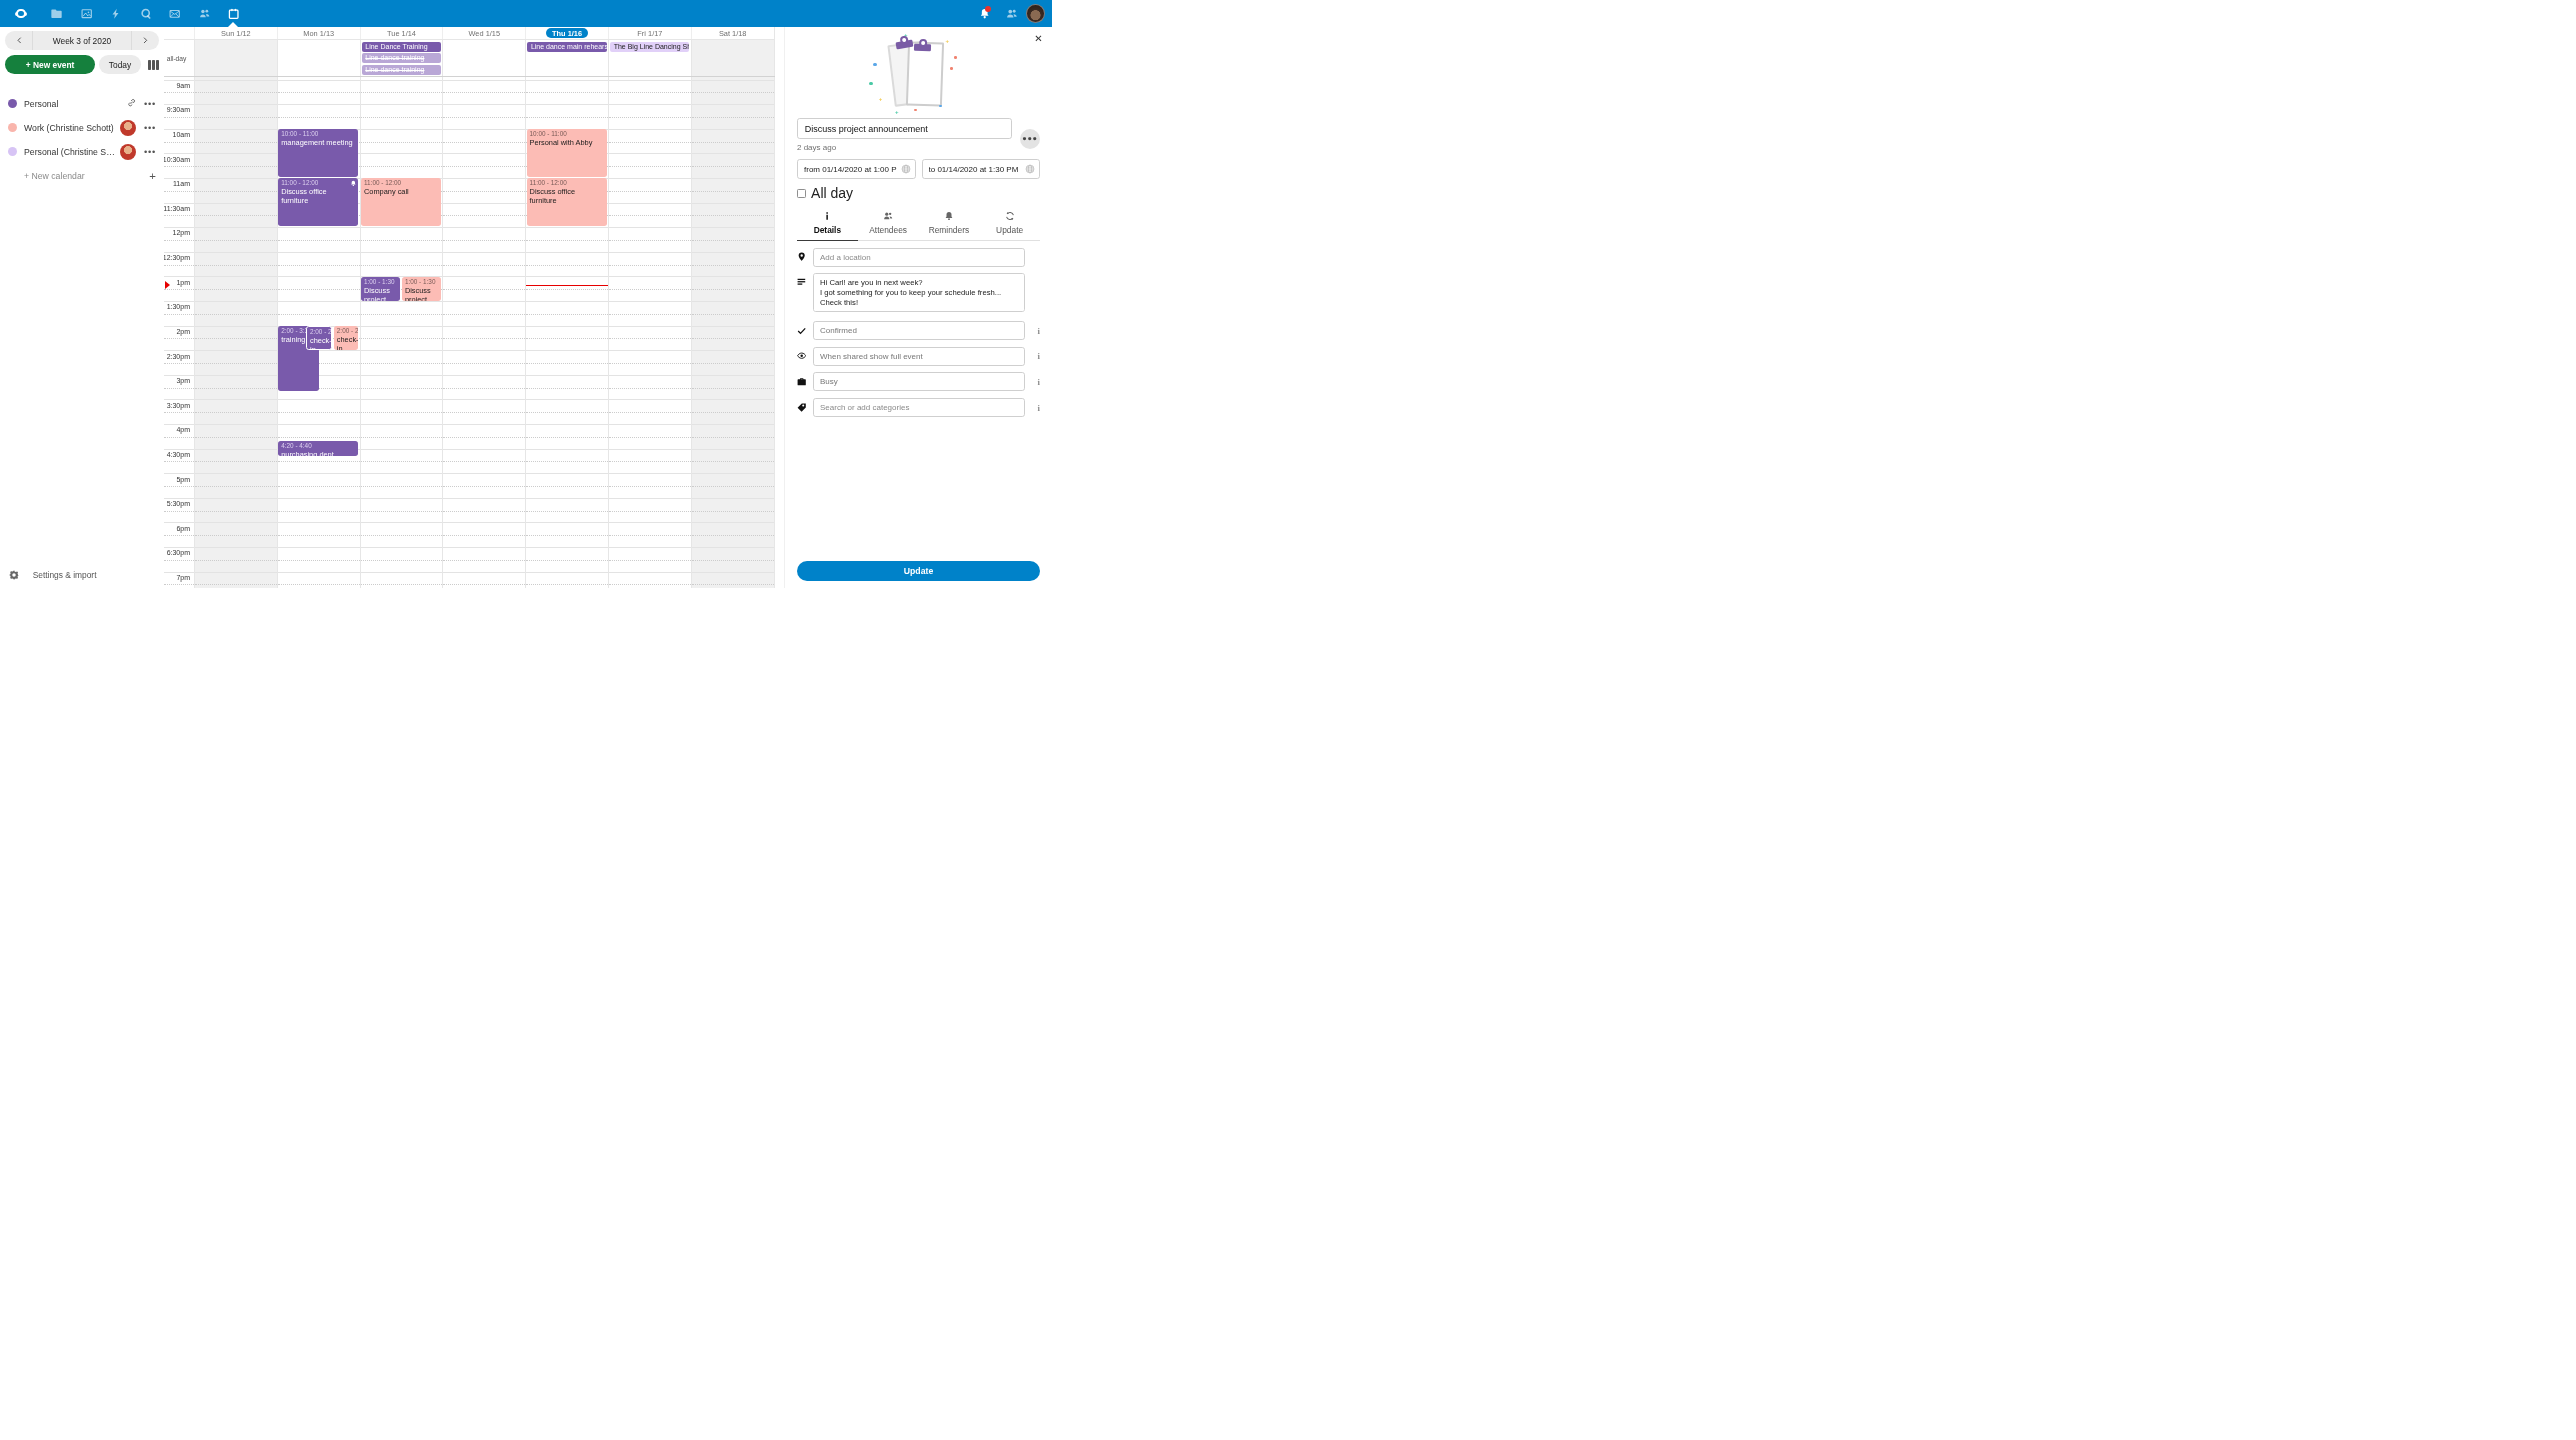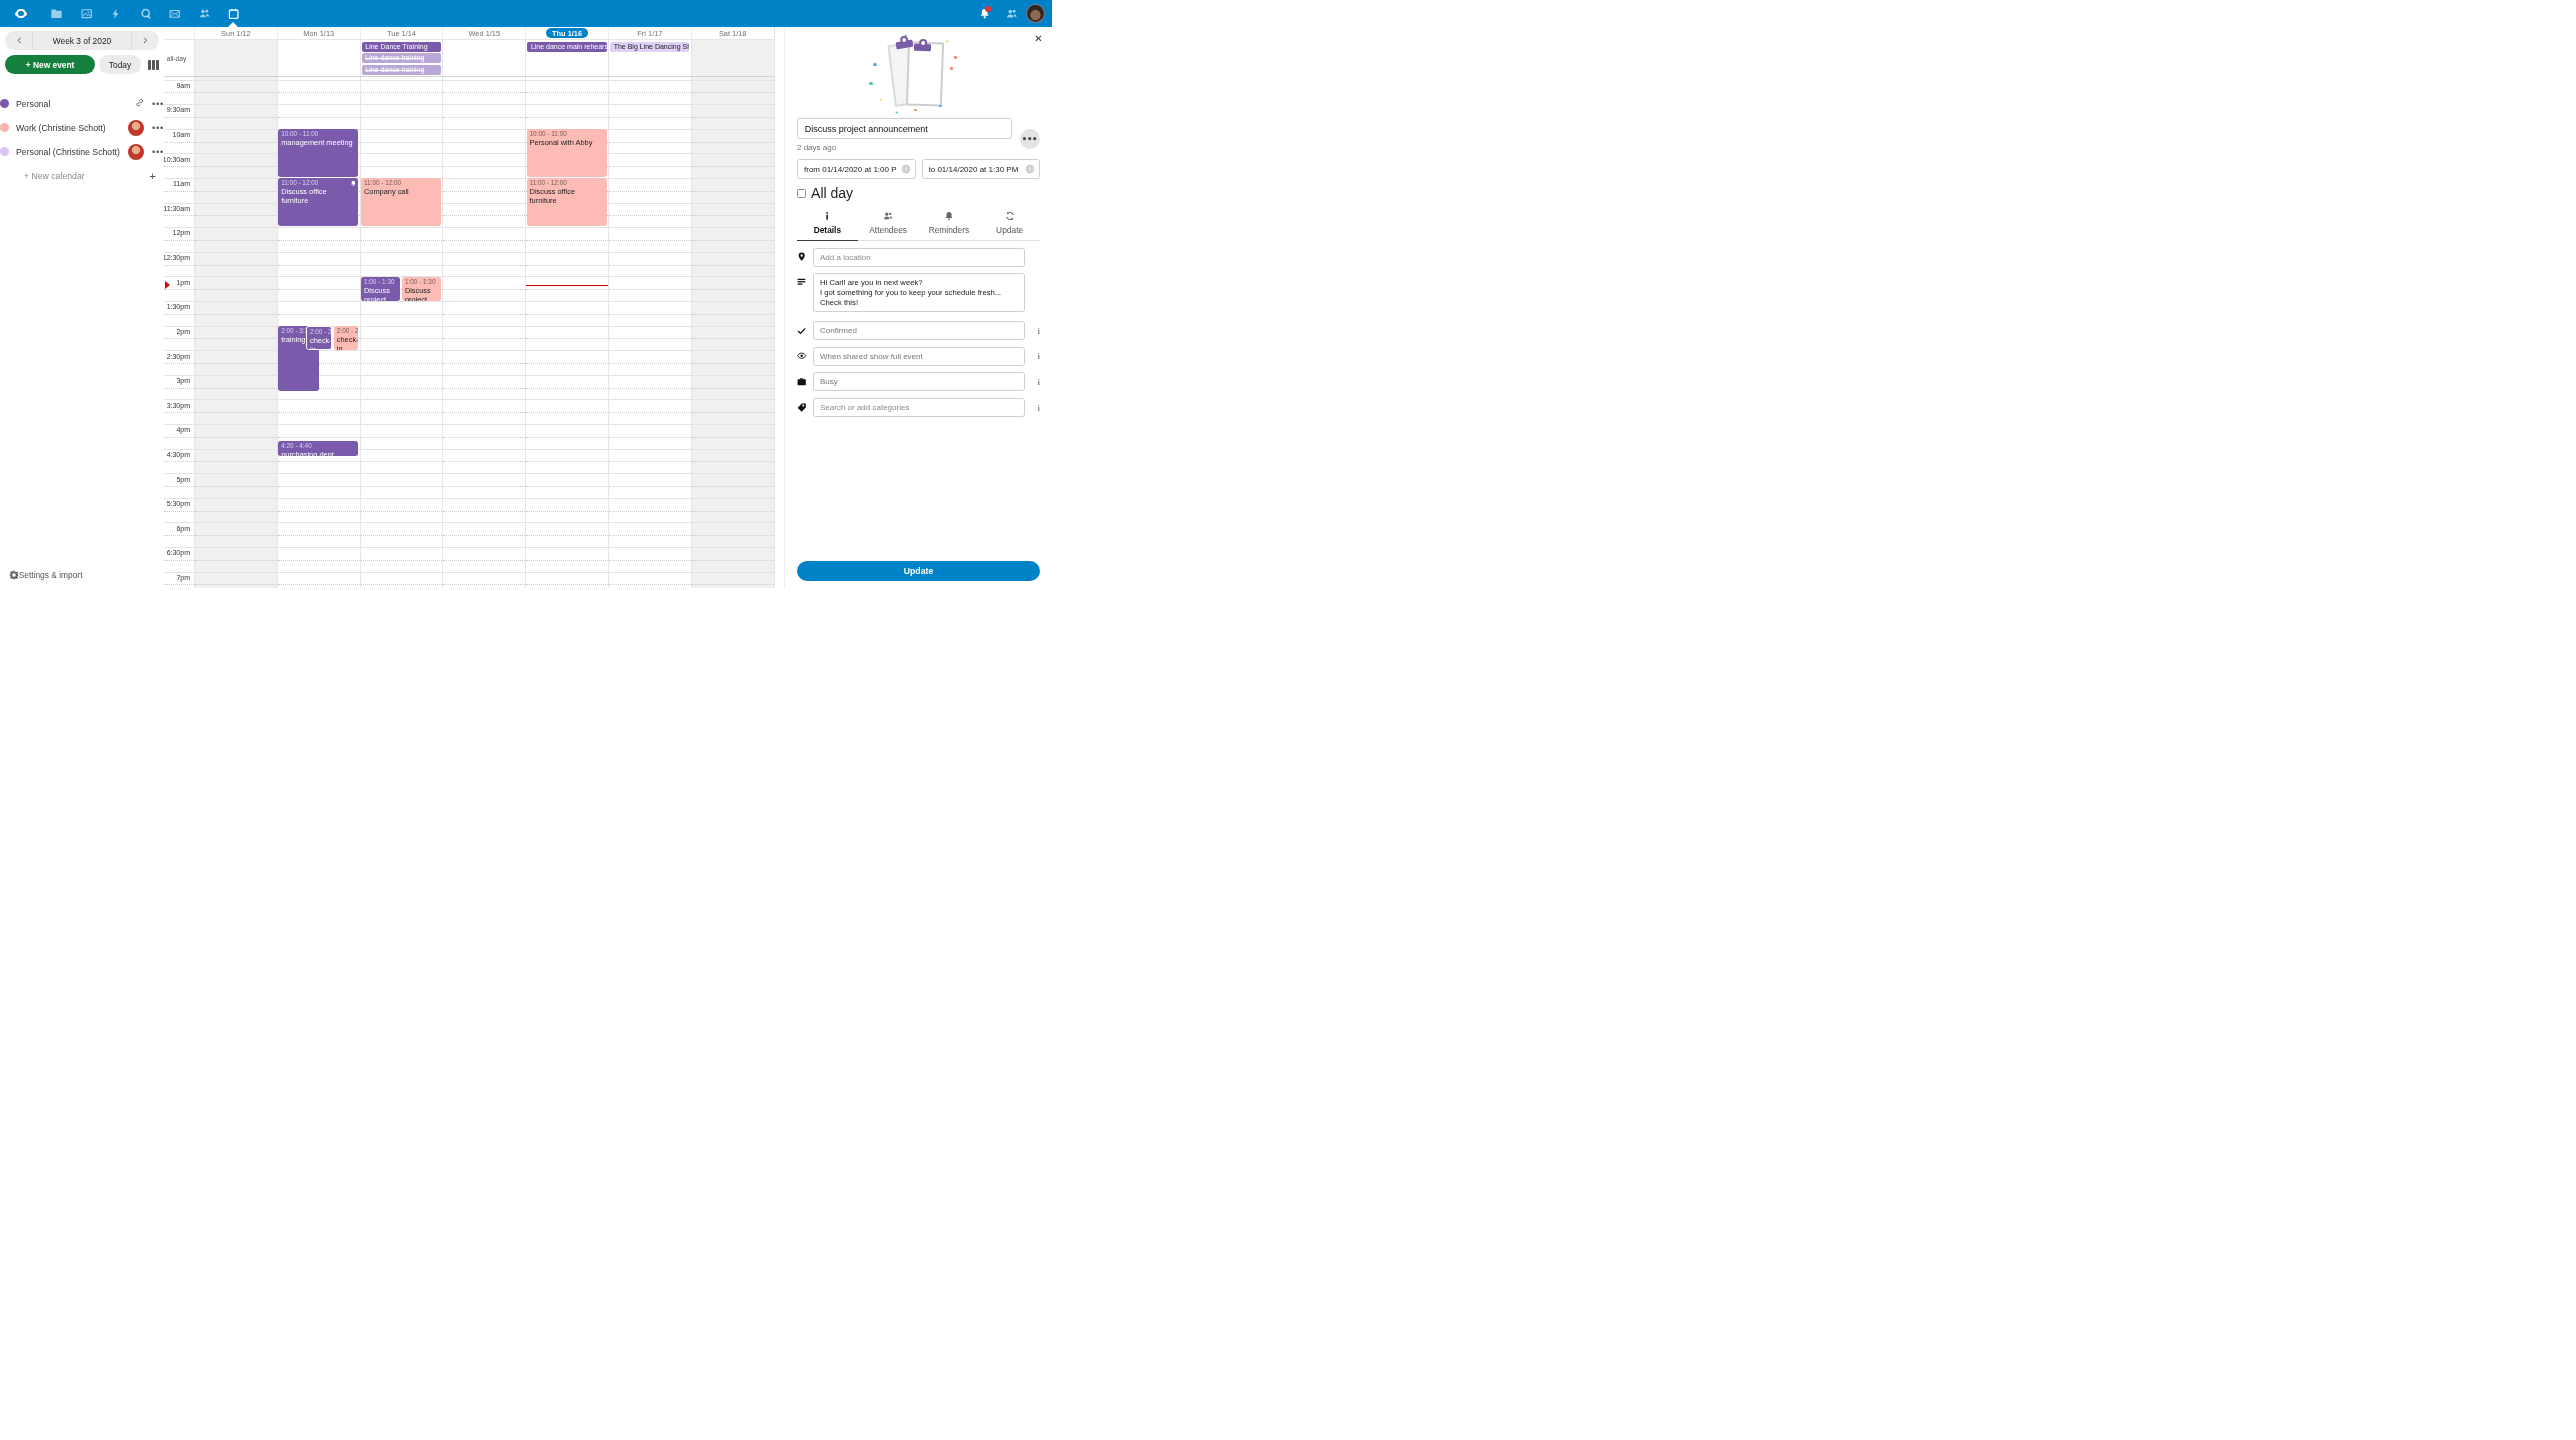--- a/index.html
+++ b/index.html
@@ -32,31 +32,31 @@
   .weeknav{margin:0 5.4px;height:19px;border-radius:9.4px;background:#ececec;display:flex;align-items:stretch;overflow:hidden;}
   .weeknav .chev{width:27px;display:flex;align-items:center;justify-content:center;cursor:pointer;color:#333;}
   .weeknav .chev svg{width:6.7px;height:6.7px;}
   .weeknav .wk-label{flex:1;display:flex;align-items:center;justify-content:center;font-size:8.4px;color:#222;border-left:0.7px solid #dcdcdc;border-right:0.7px solid #dcdcdc;cursor:pointer;}
   .actionrow{display:flex;align-items:center;margin:5.4px 5.4px 0;gap:4.7px;}
   .btn-newevent{flex:1;height:19px;border:none;border-radius:9.4px;background:#15803d;color:#fff;font-weight:bold;font-size:8.4px;cursor:pointer;font-family:inherit;}
   .btn-today{height:19px;border:none;border-radius:9.4px;background:#ebebeb;color:#222;font-size:8.4px;padding:0 9.4px;cursor:pointer;font-family:inherit;}
   .viewswitch{display:flex;gap:1.3px;margin-left:2.7px;cursor:pointer;}
   .viewswitch i{display:block;width:2.7px;height:10.7px;background:#555;border-radius:0.7px;}
   #callist{margin-top:17.4px;}
-  .calrow{height:24px;display:flex;align-items:center;padding:0 0;cursor:pointer;}
+  .calrow{height:24px;display:flex;align-items:center;padding:0 8px;cursor:pointer;}
   .caldot{width:9.4px;height:9.4px;border-radius:50%;flex:none;margin-right:6.7px;}
   .calname{flex:1;font-size:8.7px;color:#333;white-space:nowrap;overflow:hidden;text-overflow:ellipsis;}
   .calrow .trail{display:flex;align-items:center;gap:8px;margin-left:4px;}
   .linkicon svg{width:9.4px;height:9.4px;color:#555;}
   .avatar24{width:16px;height:16px;border-radius:50%;background:radial-gradient(circle at 50% 38%,#e8b08a 0 30%,#c0392b 34% 72%,#8e2a22 100%);}
   .dots3{color:#555;font-size:9.4px;letter-spacing:0.7px;line-height:1;cursor:pointer;}
   .newcal{height:24px;display:flex;align-items:center;padding:0 8px;color:#8a8a8a;font-size:8.7px;cursor:pointer;}
   .newcal .nc-label{flex:1;margin-left:16px;}
   .newcal .plus{color:#555;font-size:11.4px;font-weight:400;}
-  #settingsrow{position:absolute;bottom:0;left:0;right:0;height:27px;display:flex;align-items:center;padding:0 8.7px;gap:0;cursor:pointer;}
+  #settingsrow{position:absolute;bottom:0;left:0;right:0;height:27px;display:flex;align-items:center;padding:0 8.7px;gap:14px;cursor:pointer;}
   #settingsrow svg{width:10px;height:10px;color:#676767;}
   #settingsrow span{font-size:8.4px;color:#555;}
 
   
   #calarea{flex:1;display:flex;flex-direction:column;padding-right:9.4px;min-width:0;}
   #cal-header{height:12px;display:flex;flex:none;}
   .gutter-spacer{width:30px;flex:none;}
   .dayhead{flex:1;display:flex;align-items:center;justify-content:center;font-size:7.4px;color:#6f6f6f;border-left:0.7px solid #eee;}
   .dayhead:last-child{border-right:0.7px solid #e6e6e6;}
   .dayhead .pill{background:#0082c9;color:#fff;font-weight:bold;border-radius:6px;padding:0.7px 6px;}

